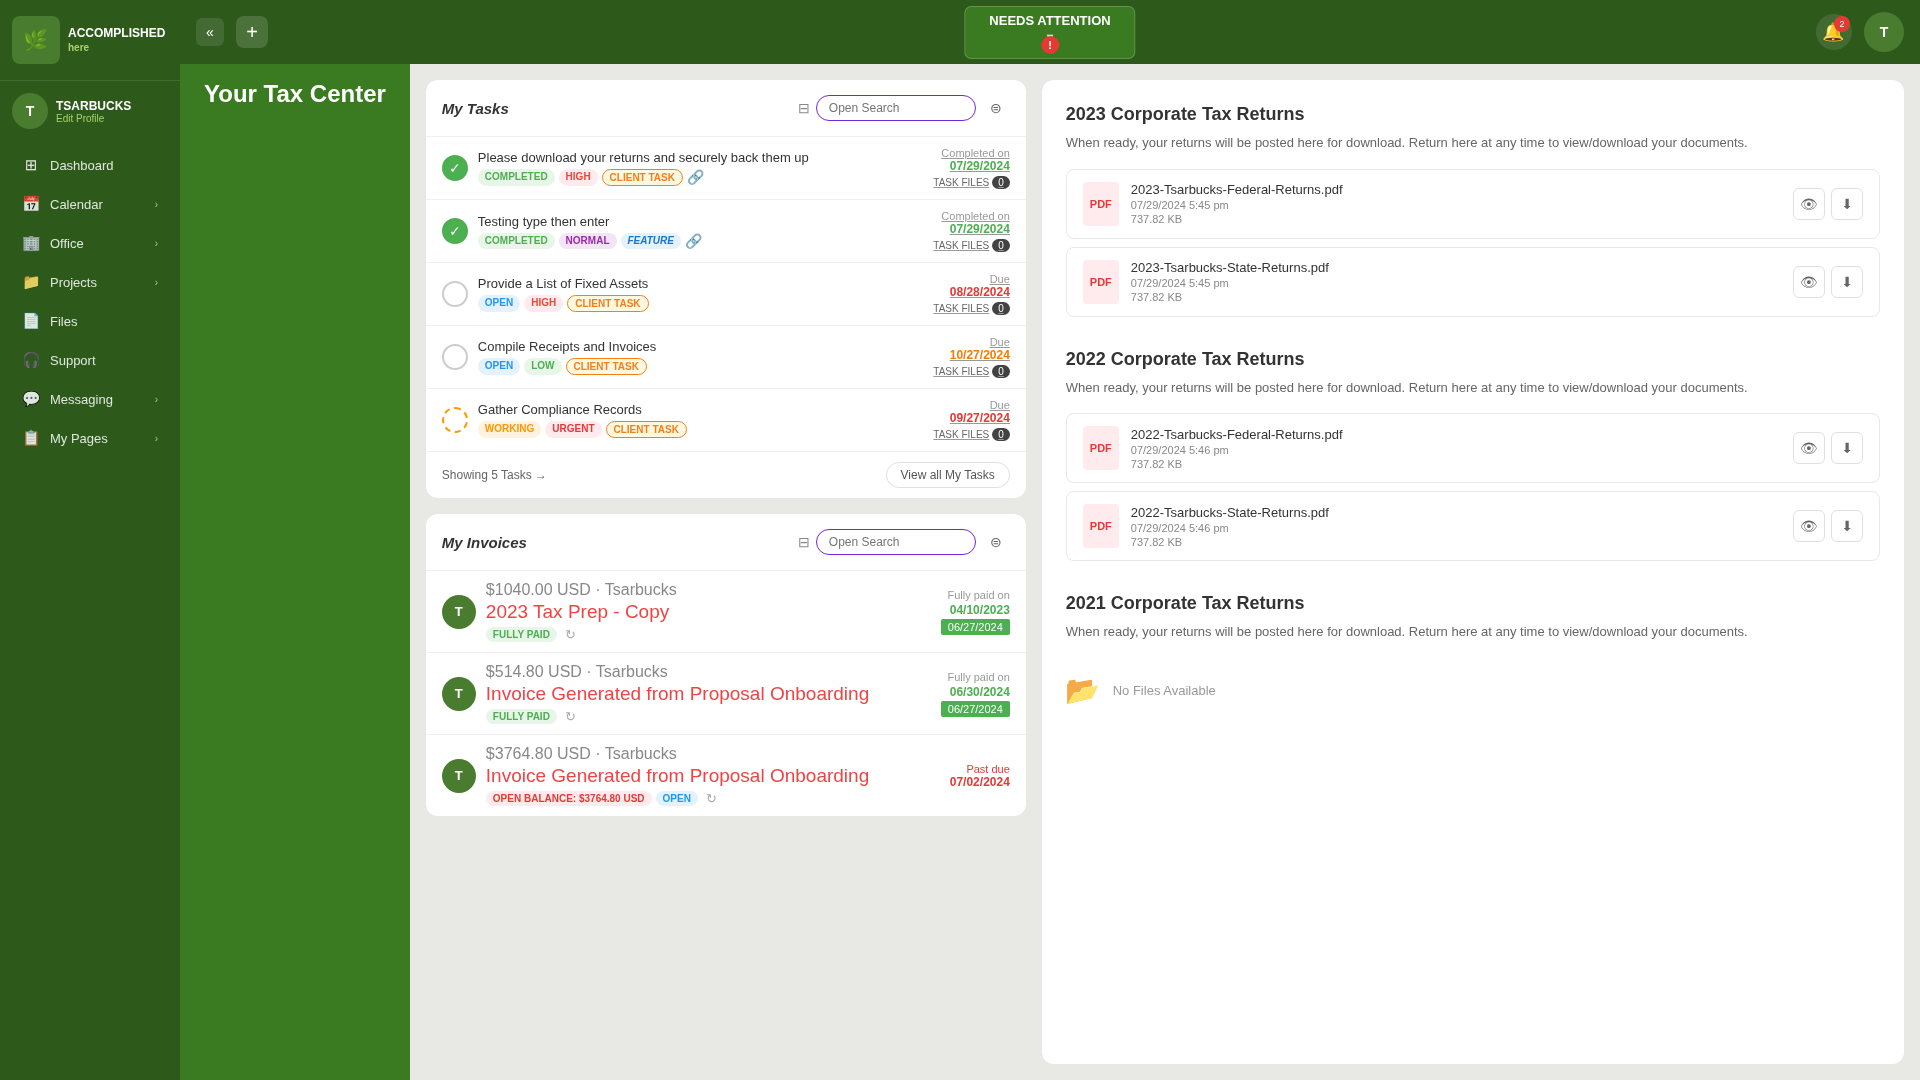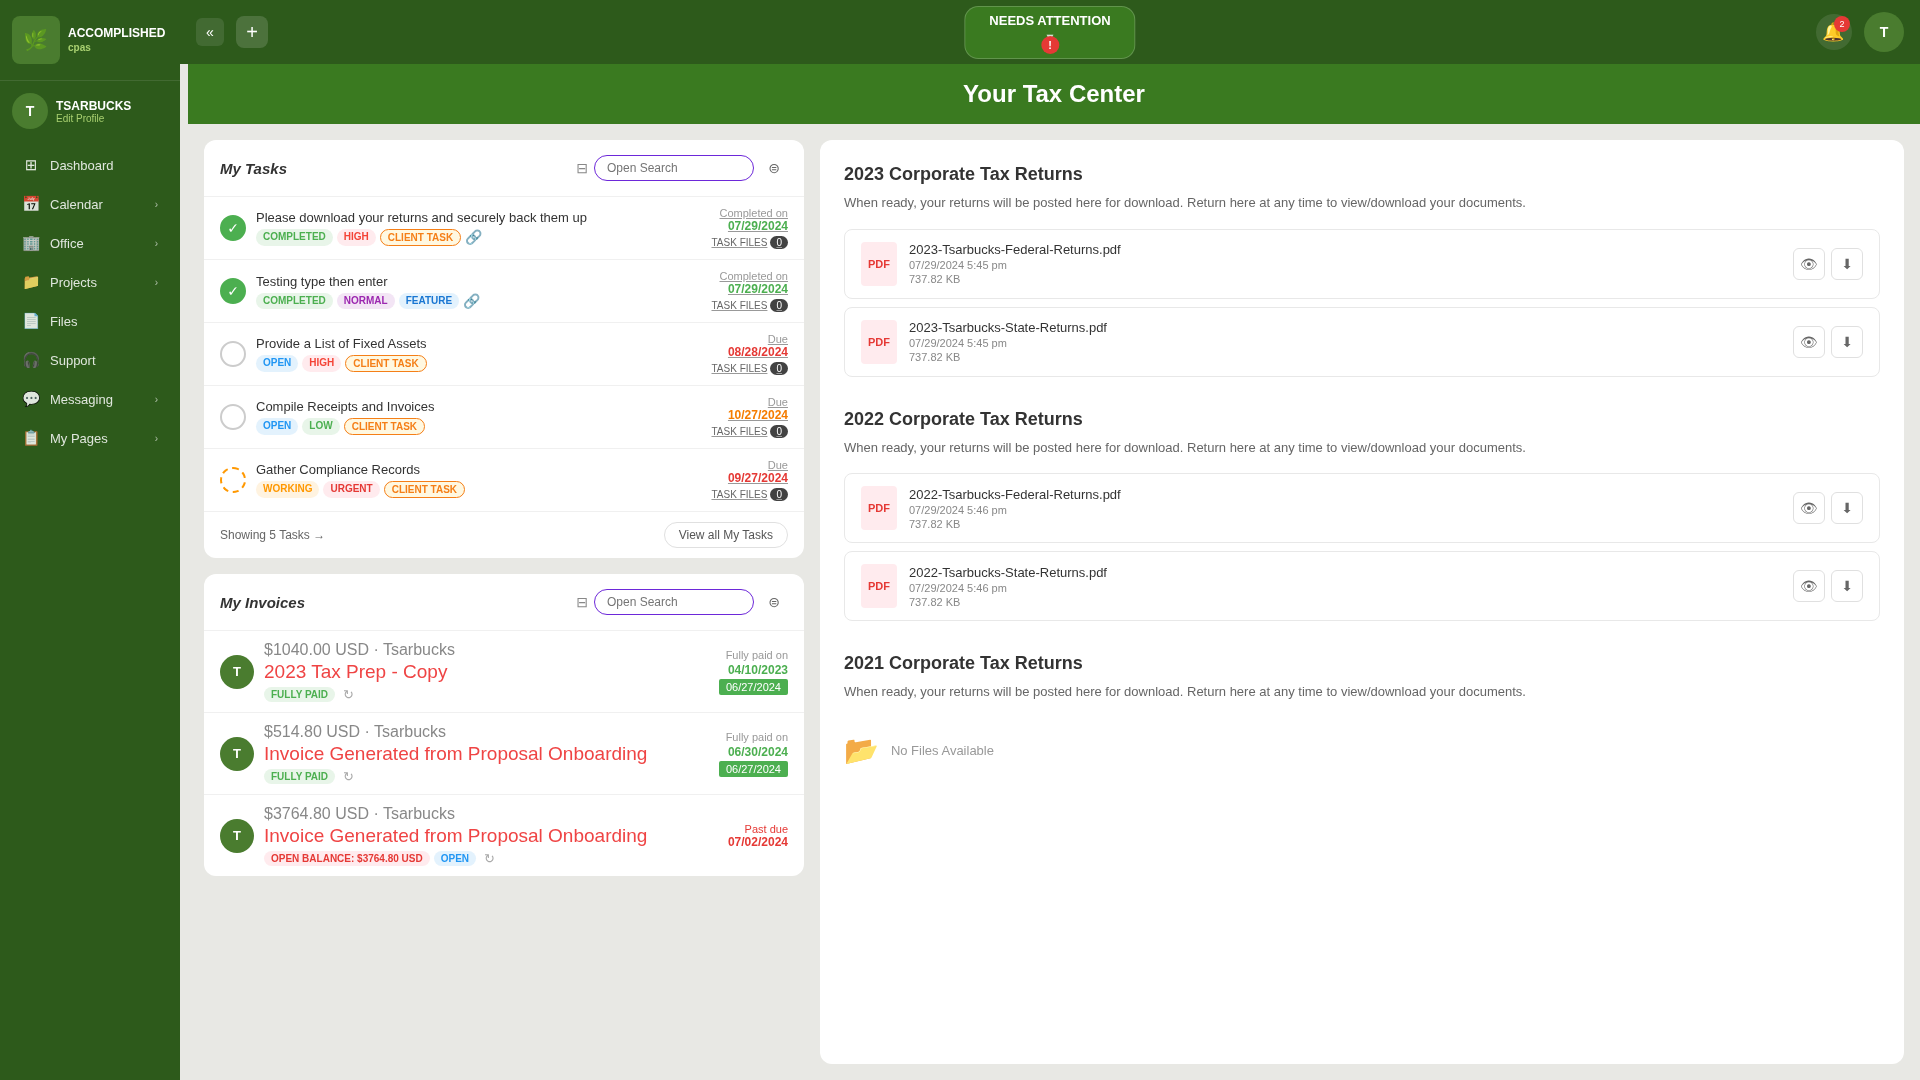--- a/index.html
+++ b/index.html
@@ -103,21 +103,21 @@
       cursor: pointer; color: #fff; font-size: 20px;
     }
     .topbar-center {
       position: absolute;
       left: 50%;
       transform: translateX(-50%);
     }
     .needs-attention {
       background: #3a7a20;
       border: 1px solid rgba(255,255,255,0.2);
-      border-radius: 14px;
+      border-radius: 7px;
       padding: 6px 24px;
       color: #fff;
       font-size: 13px;
       font-weight: 600;
       text-align: center;
       display: flex; flex-direction: column; align-items: center; gap: 2px;
       cursor: pointer;
     }
     .needs-attention .exclamation {
       position: absolute;
@@ -157,23 +157,22 @@
       display: flex; align-items: center; justify-content: center;
       font-size: 14px; color: #fff; font-weight: bold;
       cursor: pointer;
     }
 
     
     .content-area {
       flex: 1;
       background: #e8e8e4;
       display: flex;
-      flex-direction: column;
+      flex-direction: row;
       overflow: hidden;
-      padding-left: 8px;
     }
     .page-title-bar {
       background: #3a7a20;
       padding: 16px 24px;
       text-align: center;
     }
     .page-title-bar h1 {
       color: #fff;
       font-size: 24px;
       font-weight: 600;
@@ -266,21 +265,21 @@
       font-weight: 600;
       text-transform: uppercase;
     }
     .tag-completed { background: #e8f5e9; color: #4caf50; }
     .tag-open { background: #e3f2fd; color: #2196f3; }
     .tag-working { background: #fff3e0; color: #ff9800; }
     .tag-high { background: #ffebee; color: #f44336; }
     .tag-normal { background: #f3e5f5; color: #9c27b0; }
     .tag-low { background: #e8f5e9; color: #4caf50; }
     .tag-urgent { background: #ffebee; color: #e53935; }
-    .tag-feature { background: #e3f2fd; color: #1976d2; }
+    .tag-feature { background: #e3f2fd; color: #1976d2; font-style: italic; }
     .tag-client { background: #fff8e1; color: #f57f17; border: 1px solid #f57f17; }
 
     .task-meta { text-align: right; font-size: 11px; color: #999; flex-shrink: 0; text-decoration: underline; }
     .task-meta .date { color: #4caf50; font-weight: 600; font-size: 12px; }
     .task-meta .date.due { color: #e53935; }
     .task-meta .date.normal { color: #f57c00; }
     .task-files-badge {
       display: flex; align-items: center; gap: 3px;
       font-size: 10px; color: #666;
       margin-top: 3px;
@@ -409,21 +408,21 @@
     ::-webkit-scrollbar-thumb { background: rgba(0,0,0,0.2); border-radius: 3px; }
   </style>
 </head>
 <body>
 
 <nav class="sidebar">
   <div class="sidebar-logo">
     <div class="logo-icon">🌿</div>
     <div class="logo-text">
       <div>ACCOMPLISHED</div>
-      <span>cpas</span>
+      <span>here</span>
     </div>
   </div>
 
   <div class="user-section">
     <div class="user-avatar">T</div>
     <div class="user-info">
       <div class="name">TSARBUCKS</div>
       <div class="edit">Edit Profile</div>
     </div>
   </div>

